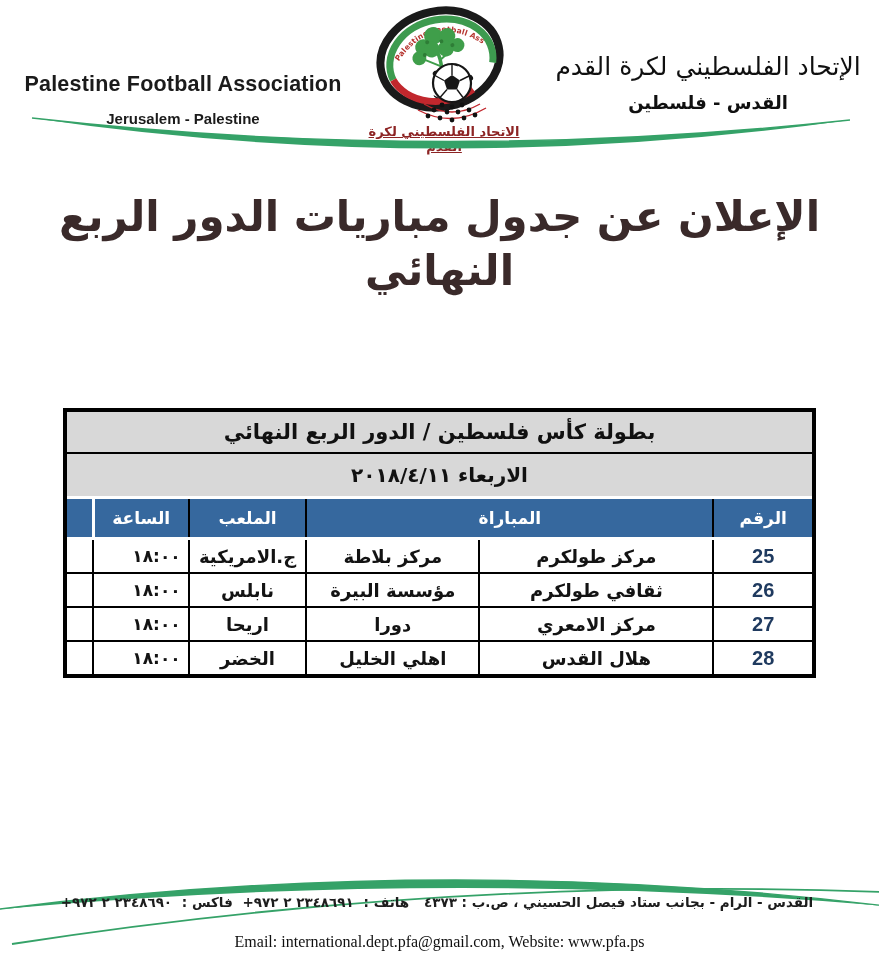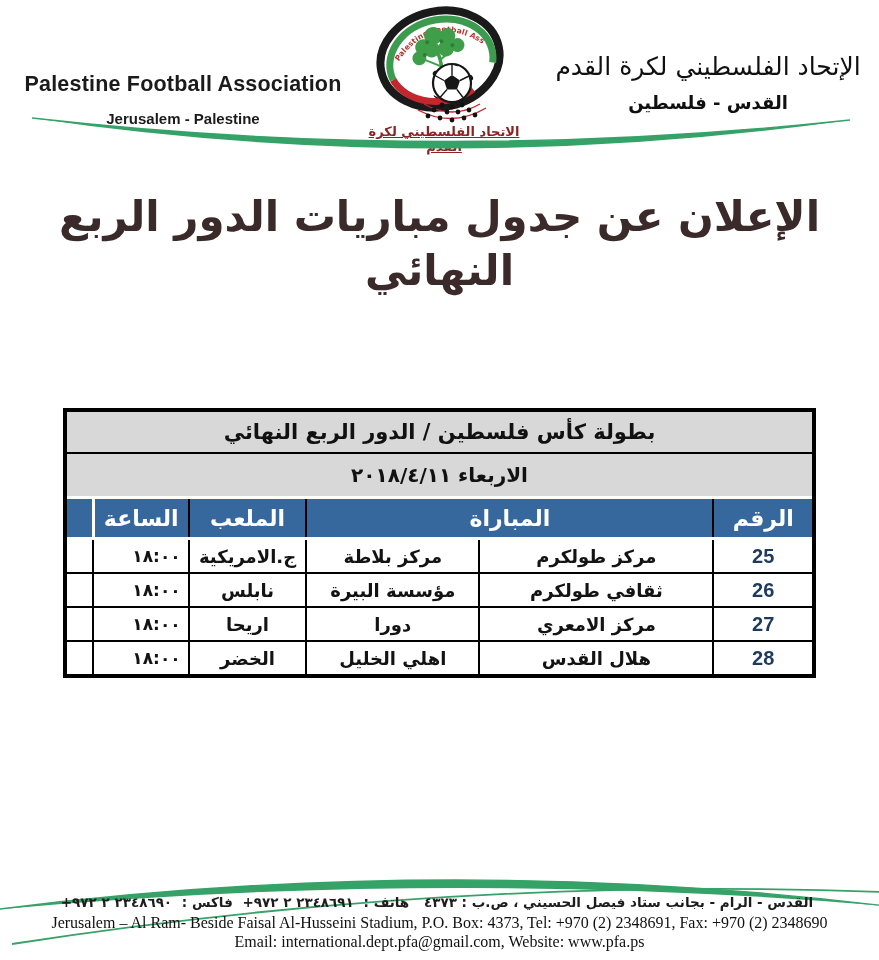--- a/index.html
+++ b/index.html
@@ -22,21 +22,21 @@
   .main-title{left:40px;top:190px;width:799px;text-align:center;direction:rtl;
               color:#3a2a2a;font-weight:bold;font-size:42px;line-height:1.28;}
 
   
   .sched-wrap{left:63px;top:408px;width:866px;}
   table.sched{width:753px;border-collapse:collapse;table-layout:fixed;direction:rtl;
               border:4px solid #000;}
   table.sched td{border:2px solid #000;text-align:center;vertical-align:middle;padding:1px 2px;}
   tr.gray td{background:#d8d8d8;font-weight:bold;font-size:21px;height:38px;color:#111;}
   tr.gray-date td{background:#d8d8d8;font-weight:bold;font-size:20px;height:40px;color:#111;}
-  tr.head td{background:#36689e;color:#fff;font-weight:bold;font-size:22px;height:36px;
+  tr.head td{background:#36689e;color:#fff;font-weight:bold;font-size:17px;height:36px;
              border-top:3px solid #fff;border-bottom:3px solid #fff;}
   tr.head td.narrow{border-right:3px solid #fff;}
   tr.data td{height:30px;font-weight:bold;font-size:18px;color:#131313;}
   tr.data td.num-cell{color:#1f3a5f;font-size:20px;font-family:"Liberation Sans","DejaVu Sans",sans-serif;}
   tr.data td.time-cell{font-size:17px;padding-left:33px;}
   .ltr-num{direction:ltr;unicode-bidi:isolate-override;unicode-bidi:bidi-override;display:inline-block;}
 
   
   .ftr-ar{left:0;top:894px;width:879px;text-align:center;direction:rtl;font-weight:bold;
           font-size:13.5px;color:#1d1d1d;}
@@ -196,16 +196,15 @@
     <path d="M12,96 Q450,28 880,44" fill="none" stroke="#35a268" stroke-width="1.8"></path>
   </svg>
 
   <div class="abs ftr-ar">
     <span class="seg">القدس - الرام - بجانب ستاد فيصل الحسيني ، ص.ب : ٤٣٧٣</span>
     <span class="seg">هاتف :</span>
     <span class="ltr-num">+٩٧٢ ٢ ٢٣٤٨٦٩١</span>
     <span class="seg">فاكس :</span>
     <span class="ltr-num">+٩٧٢ ٢ ٢٣٤٨٦٩٠</span>
   </div>
-  <div class="abs ftr-en">Jerusalem – Al Ram- Beside Faisal Al-Husseini Stadium, P.O. Box: 4373, Tel: +970 (2) 2348691, Fax: +970 (2) 2348690</div>
   <div class="abs ftr-email">Email: international.dept.pfa@gmail.com, Website: www.pfa.ps</div>
 
 </div>
 
 </body></html>

